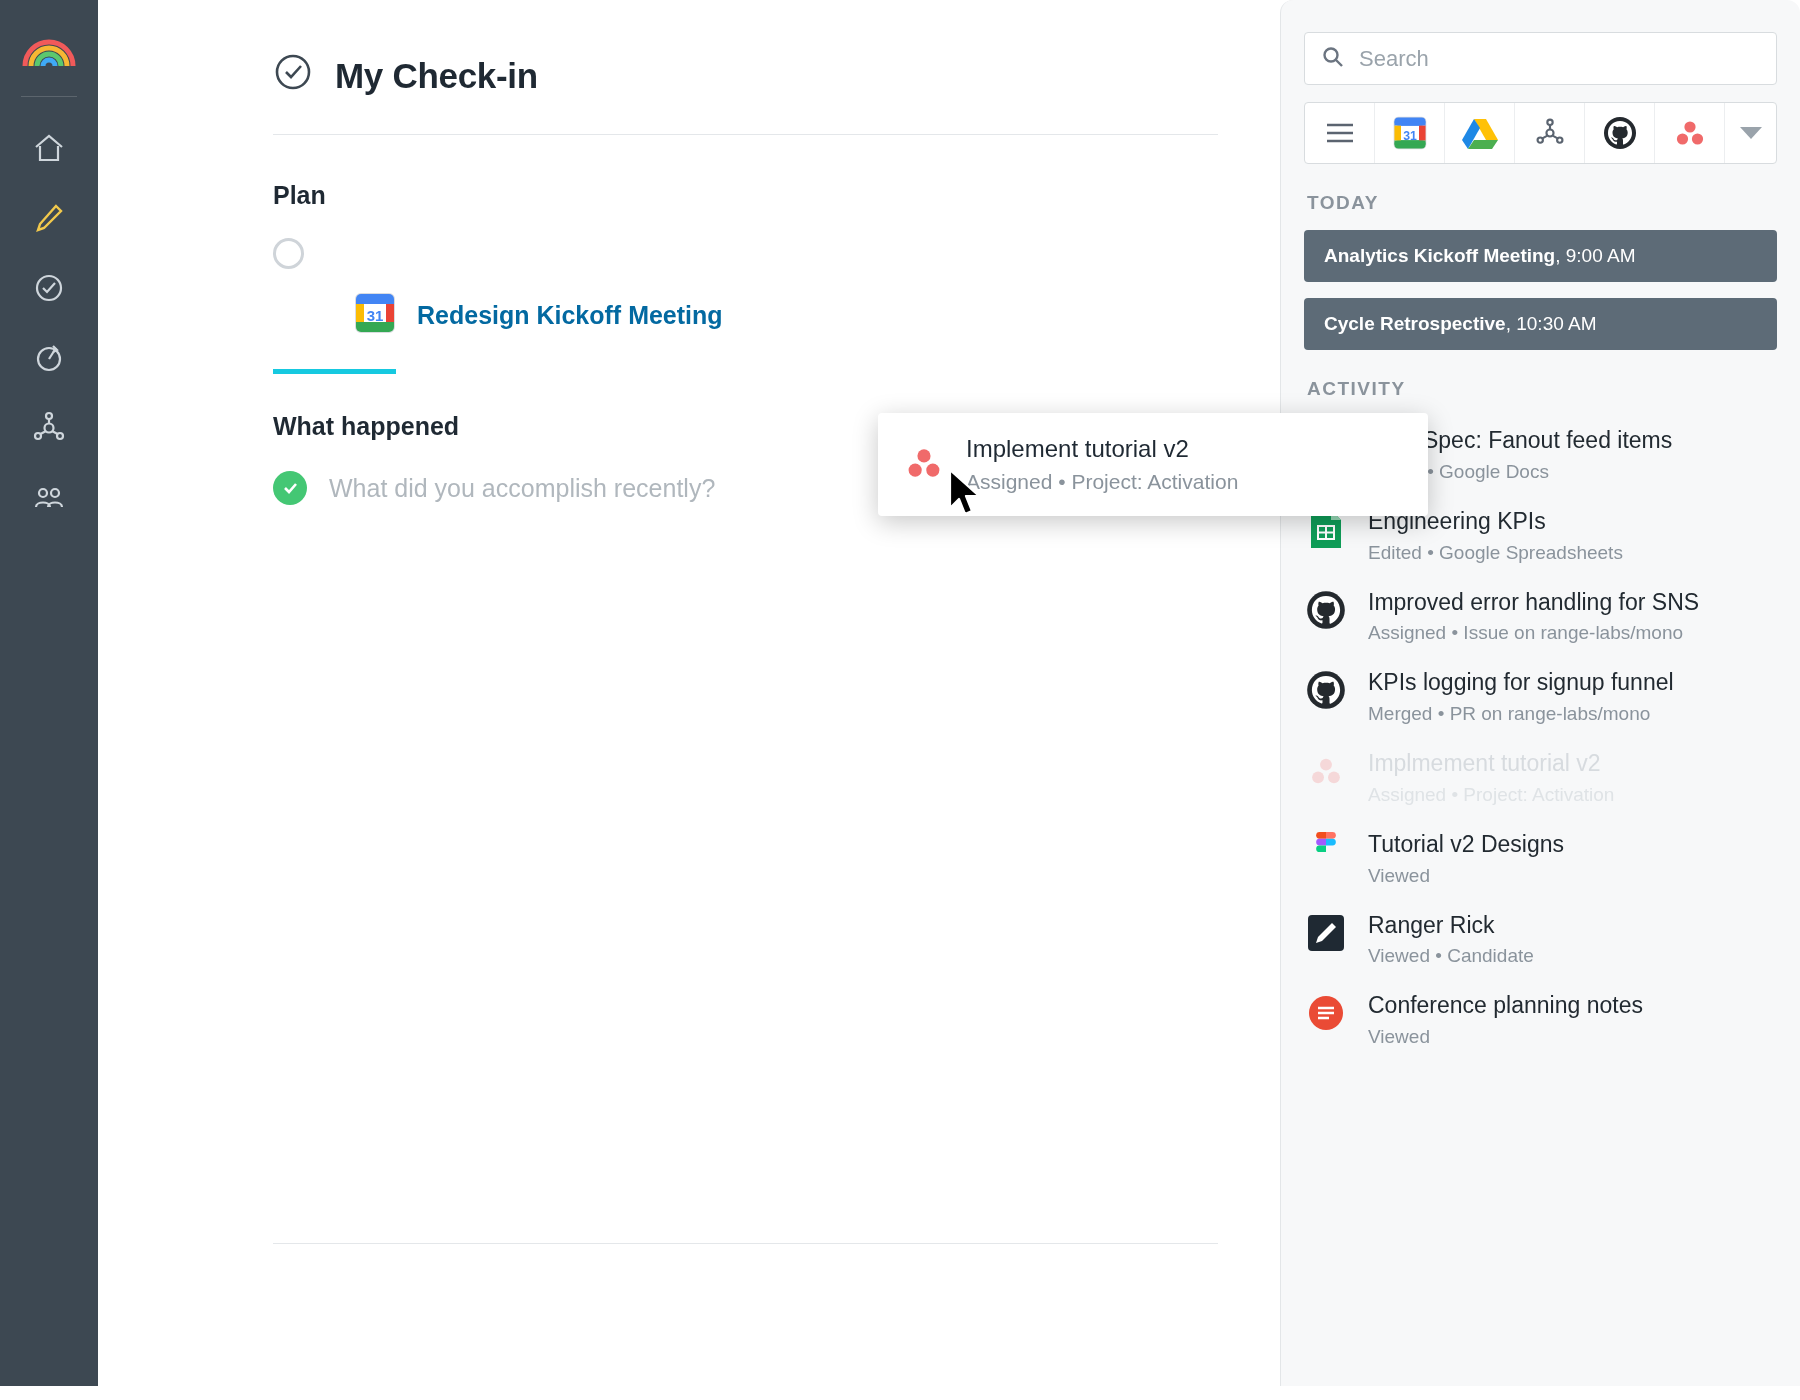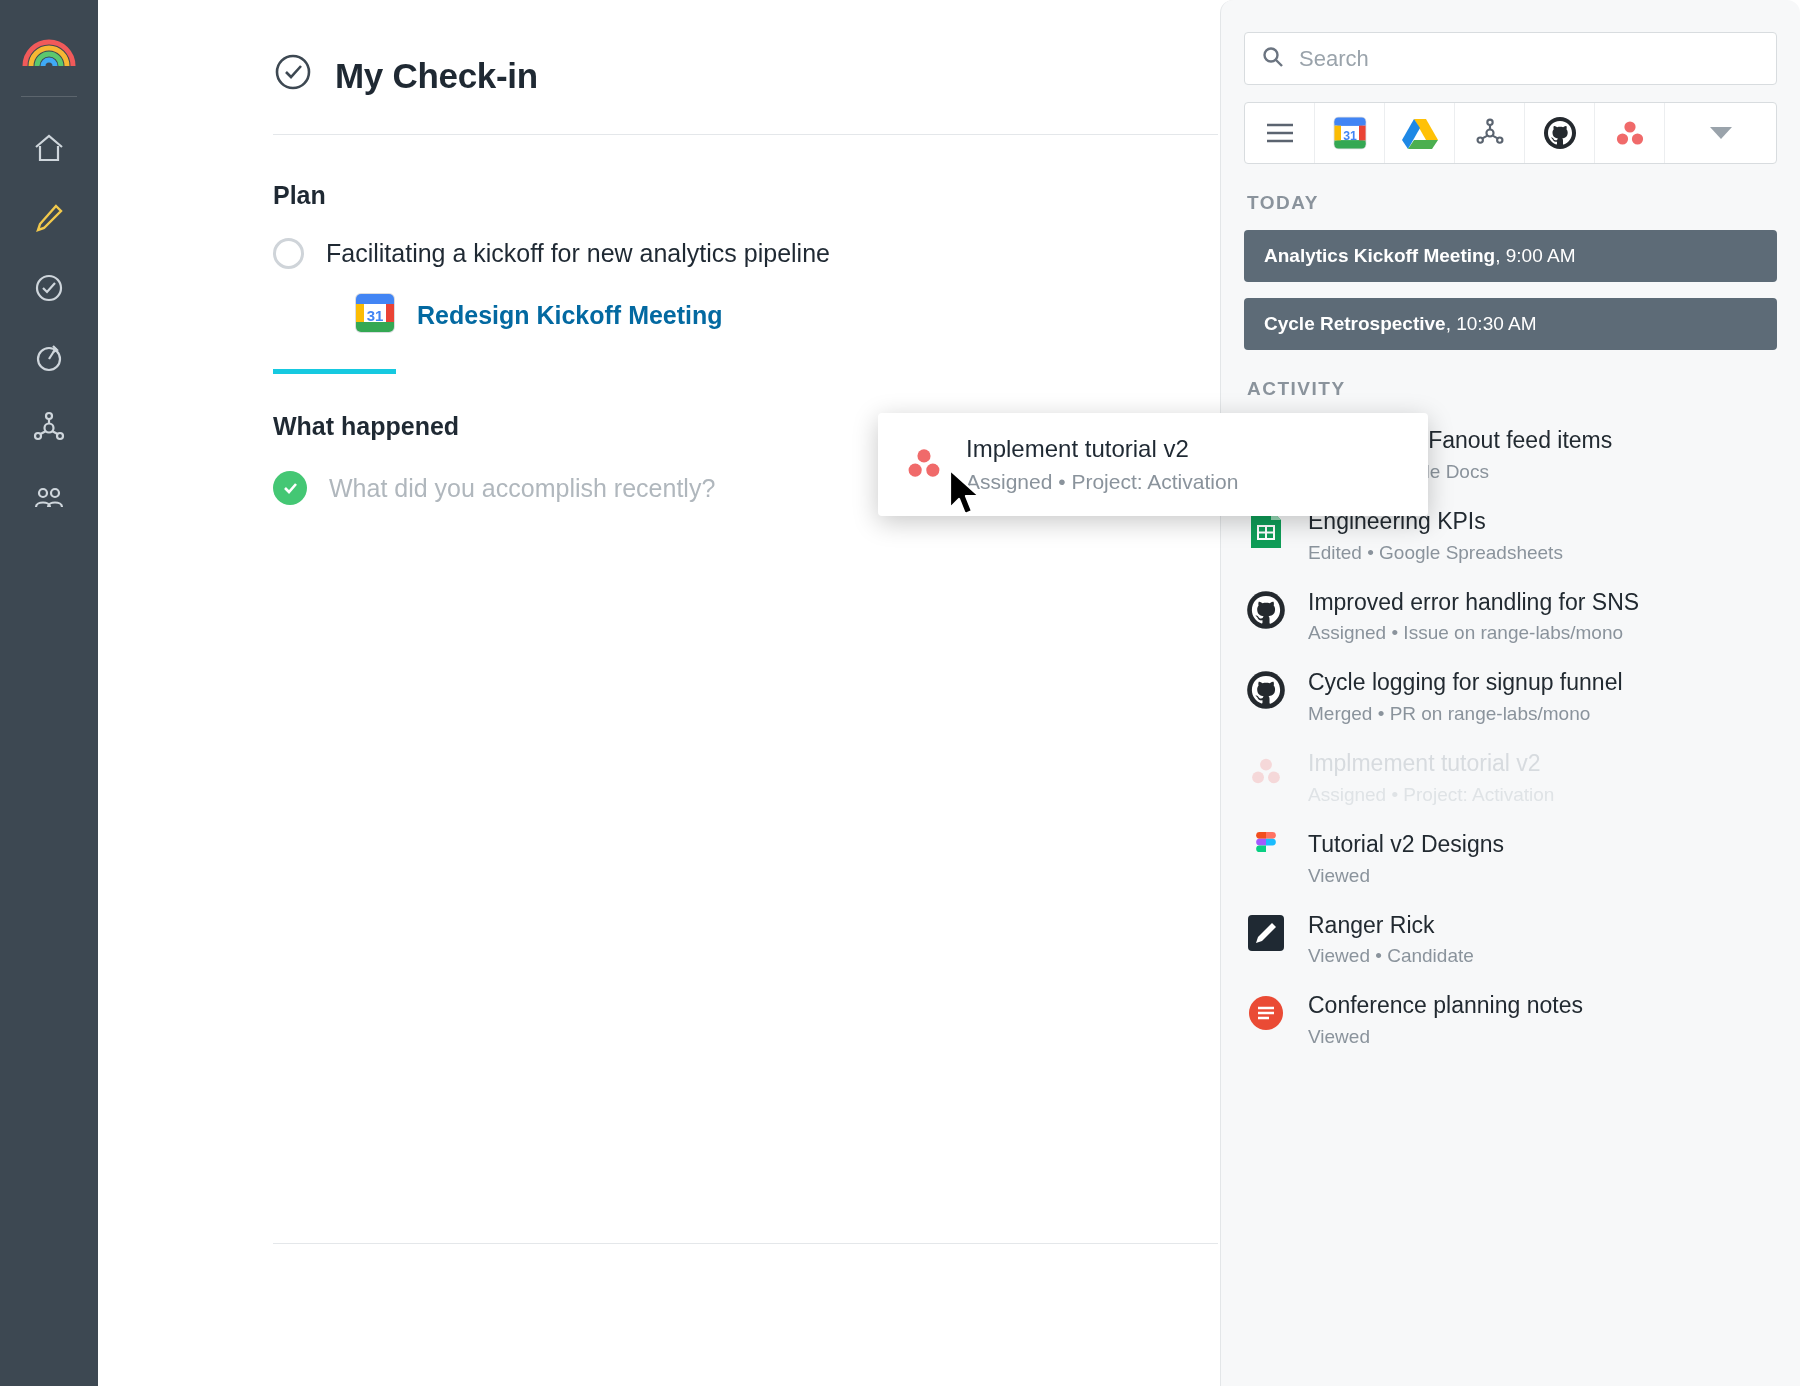--- a/index.html
+++ b/index.html
@@ -156,21 +156,21 @@
     border: 2px solid #c2c9cf;
     border-radius: 50%;
     color: #9aa3ab;
     font-size: 15px;
     display: inline-flex; align-items: center; justify-content: center;
     margin-left: 10px;
   }
 
   
   .right {
-    width: 580px;
+    width: 520px;
     background: #f7f8f9;
     border-left: 1px solid #e3e6e8;
     flex: none;
     position: relative;
     padding: 0;
     border-radius: 13px;
   }
   .search-wrap {
     margin: 32px 23px 0 23px;
     height: 53px;
@@ -385,21 +385,20 @@
       </span>
       <span class="checkin-title">My Check-in</span>
     </div>
 
     <div class="hr"></div>
 
     <div class="section-title">Plan</div>
 
     <div class="plan-row">
       <span class="radio-empty"></span>
-      <span class="plan-text">Facilitating a kickoff for new analytics pipeline</span>
     </div>
 
     <div class="plan-sub">
       <span>
         <svg width="44" height="44" viewBox="0 0 44 44">
           <rect x="3" y="3" width="38" height="38" rx="5" fill="#ffffff" stroke="#dadce0" stroke-width="2"></rect>
           <rect x="3" y="3" width="38" height="10" rx="5" fill="#4285f4"></rect>
           <rect x="3" y="8" width="38" height="5" fill="#4285f4"></rect>
           <rect x="3" y="31" width="38" height="10" rx="5" fill="#34a853"></rect>
           <rect x="3" y="31" width="38" height="5" fill="#34a853"></rect>
@@ -548,21 +547,21 @@
       </div>
 
       <div class="act-item">
         <span class="act-icon">
           <svg width="40" height="40" viewBox="0 0 34 34">
             <circle cx="17" cy="17" r="16" fill="#24292e"></circle>
             <path d="M17 5 C10 5 5 10 5 17 c0 5.3 3.4 9.8 8.2 11.4 .6.1 .8-.3 .8-.6v-2.1c-3.3 .7-4-1.6-4-1.6-.6-1.4-1.4-1.8-1.4-1.8-1.1-.8 .1-.7 .1-.7 1.2 .1 1.9 1.3 1.9 1.3 1.1 1.9 2.9 1.3 3.6 1 .1-.8 .4-1.3 .8-1.6-2.7-.3-5.5-1.3-5.5-5.9 0-1.3 .5-2.4 1.2-3.2-.1-.3-.5-1.5 .1-3.2 0 0 1-.3 3.3 1.2 1-.3 2-.4 3-.4s2 .1 3 .4c2.3-1.5 3.3-1.2 3.3-1.2 .6 1.7 .2 2.9 .1 3.2 .8 .8 1.2 1.9 1.2 3.2 0 4.6-2.8 5.6-5.5 5.9 .4 .4 .8 1.1 .8 2.3v3.4c0 .3 .2 .7 .8 .6C25.6 26.8 29 22.3 29 17c0-7-5-12-12-12z" fill="#ffffff"></path>
           </svg>
         </span>
         <div>
-          <div class="act-title">Cycle logging for signup funnel</div>
+          <div class="act-title">KPIs logging for signup funnel</div>
           <div class="act-sub">Merged • PR on range-labs/mono</div>
         </div>
       </div>
 
       <div class="act-item ghost">
         <span class="act-icon">
           <svg width="36" height="36" viewBox="0 0 34 34">
             <circle cx="17" cy="11" r="5.6" fill="#f06a6a"></circle>
             <circle cx="9.5" cy="23" r="5.6" fill="#f06a6a"></circle>
             <circle cx="24.5" cy="23" r="5.6" fill="#f06a6a"></circle>

